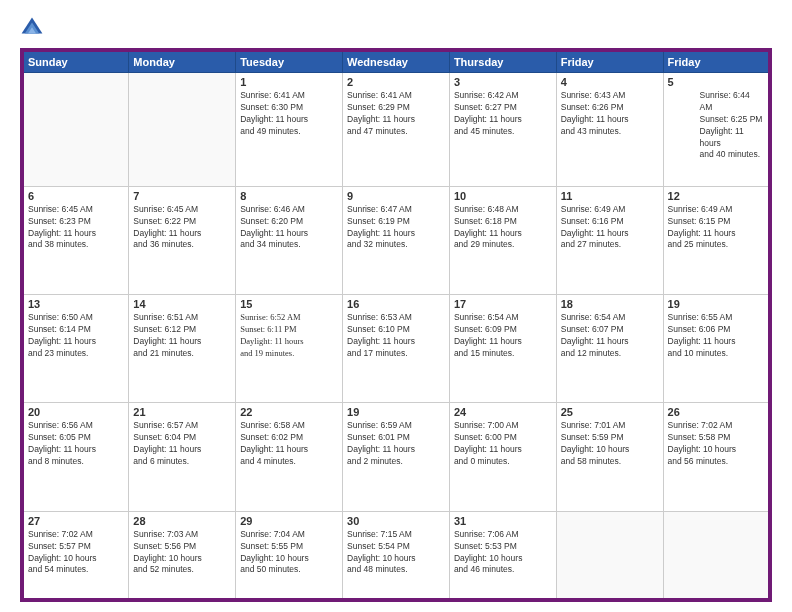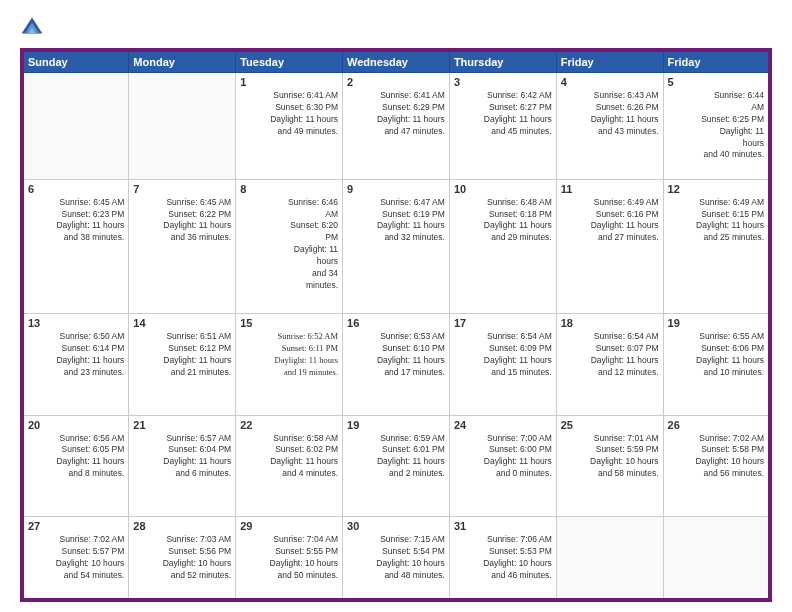--- a/index.html
+++ b/index.html
@@ -76,21 +76,20 @@
       font-size: 11px;
       font-weight: bold;
       color: #333;
       display: block;
       margin-bottom: 2px;
     }
     .cell-detail {
       font-size: 8.5px;
       line-height: 1.4;
       color: #333;
-      text-align: right;
     }
     .last-row td {
       height: 72px;
     }
   </style>
 </head>
 <body>
 
 <div class="page">
   <div class="header">
@@ -173,21 +172,21 @@
           </td>
           <td>
             <span class="day-number">7</span>
             <div class="cell-detail" style="white-space: pre-line;">Sunrise: 6:45 AM
 Sunset: 6:22 PM
 Daylight: 11 hours
 and 36 minutes.</div>
           </td>
           <td>
             <span class="day-number">8</span>
-            <div class="cell-detail" style="white-space: pre-line; margin-left: 44px;">Sunrise: 6:46 AM
+            <div class="cell-detail" style="white-space: pre-line;">Sunrise: 6:46 AM
 Sunset: 6:20 PM
 Daylight: 11 hours
 and 34 minutes.</div>
           </td>
           <td>
             <span class="day-number">9</span>
             <div class="cell-detail" style="white-space: pre-line;">Sunrise: 6:47 AM
 Sunset: 6:19 PM
 Daylight: 11 hours
 and 32 minutes.</div>

